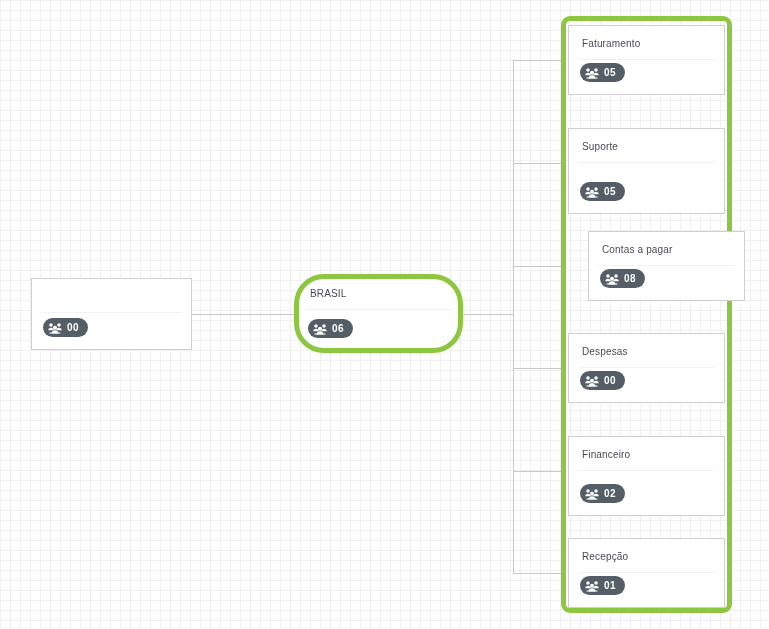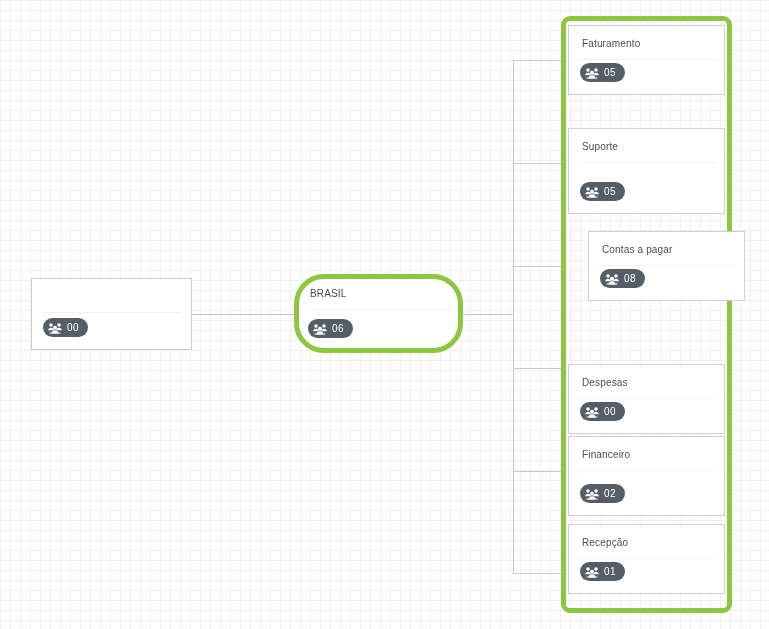--- a/index.html
+++ b/index.html
@@ -57,21 +57,21 @@
     border-radius:10px;
     background:#555e67;
     display:flex;
     align-items:center;
     gap:5px;
     box-sizing:border-box;
   }
   .badge .num{
     color:#ffffff;
     font-size:10px;
-    font-weight:normal;
+    font-weight:bold;
     letter-spacing:.4px;
     line-height:1;
   }
   .badge svg{display:block;}
 
   
   .group-outline{
     position:absolute;
     border:5px solid #8dc63f;
     border-radius:9px;
@@ -194,21 +194,21 @@
           <path d="M9.4 9.2c0-2.0 1.5-3.1 3.2-3.1s3.2 1.1 3.2 3.1z" fill="#ffffff"></path>
           <circle cx="8.0" cy="6.2" r="2.3" fill="#ffffff"></circle>
           <path d="M3.9 12.9c0-2.4 1.8-3.8 4.1-3.8s4.1 1.4 4.1 3.8z" fill="#ffffff"></path>
           <rect x="1.6" y="11.6" width="12.8" height="1.3" rx="0.6" fill="#ffffff"></rect>
         </svg>
       </span>
       <span class="num">08</span>
     </div>
   </div>
 
-  <div class="node" style="left:568px;top:333px;width:157px;height:70px;margin-top:31px;">
+  <div class="node" style="left:568px;top:333px;width:157px;height:70px;">
     <div class="title">Despesas</div>
     <div class="divider"></div>
     <div class="badge">
       <span>
         <svg width="14" height="12" viewBox="0 0 16 13" aria-hidden="true">
           <circle cx="3.4" cy="3.0" r="2.0" fill="#ffffff"></circle>
           <path d="M0.2 9.2c0-2.0 1.5-3.1 3.2-3.1s3.2 1.1 3.2 3.1z" fill="#ffffff"></path>
           <circle cx="12.6" cy="3.0" r="2.0" fill="#ffffff"></circle>
           <path d="M9.4 9.2c0-2.0 1.5-3.1 3.2-3.1s3.2 1.1 3.2 3.1z" fill="#ffffff"></path>
           <circle cx="8.0" cy="6.2" r="2.3" fill="#ffffff"></circle>
@@ -232,21 +232,21 @@
           <path d="M9.4 9.2c0-2.0 1.5-3.1 3.2-3.1s3.2 1.1 3.2 3.1z" fill="#ffffff"></path>
           <circle cx="8.0" cy="6.2" r="2.3" fill="#ffffff"></circle>
           <path d="M3.9 12.9c0-2.4 1.8-3.8 4.1-3.8s4.1 1.4 4.1 3.8z" fill="#ffffff"></path>
           <rect x="1.6" y="11.6" width="12.8" height="1.3" rx="0.6" fill="#ffffff"></rect>
         </svg>
       </span>
       <span class="num">02</span>
     </div>
   </div>
 
-  <div class="node" style="left:568px;top:524px;width:157px;height:70px;">
+  <div class="node" style="left:568px;top:538px;width:157px;height:70px;">
     <div class="title">Recepção</div>
     <div class="divider"></div>
     <div class="badge">
       <span>
         <svg width="14" height="12" viewBox="0 0 16 13" aria-hidden="true">
           <circle cx="3.4" cy="3.0" r="2.0" fill="#ffffff"></circle>
           <path d="M0.2 9.2c0-2.0 1.5-3.1 3.2-3.1s3.2 1.1 3.2 3.1z" fill="#ffffff"></path>
           <circle cx="12.6" cy="3.0" r="2.0" fill="#ffffff"></circle>
           <path d="M9.4 9.2c0-2.0 1.5-3.1 3.2-3.1s3.2 1.1 3.2 3.1z" fill="#ffffff"></path>
           <circle cx="8.0" cy="6.2" r="2.3" fill="#ffffff"></circle>

